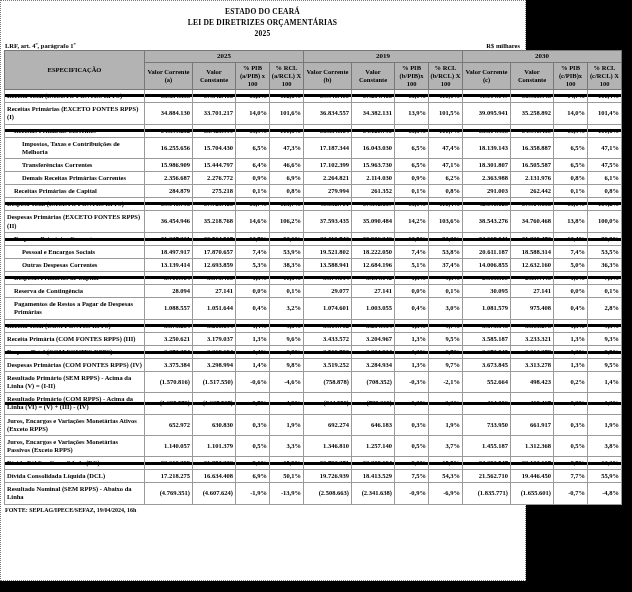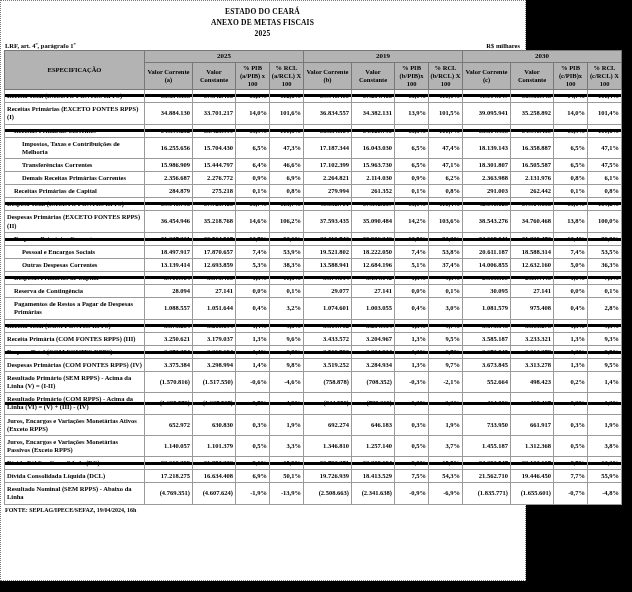--- a/index.html
+++ b/index.html
@@ -53,21 +53,21 @@
   .shadow-right{position:absolute;right:0;top:7px;width:10px;height:585px;background:#000;}
   .shadow-bottom{position:absolute;bottom:0;left:7px;width:625px;height:10px;background:#000;}
 </style>
 </head>
 <body>
 
 <div class="sheet">
 
   <div class="doc-header">
     <div class="t-line">ESTADO DO CEARÁ</div>
-    <div class="t-line">ANEXO DE METAS FISCAIS</div>
+    <div class="t-line">LEI DE DIRETRIZES ORÇAMENTÁRIAS</div>
     <div class="t-line">2025</div>
   </div>
 
   <div class="meta-row">
     <span>LRF, art. 4º, parágrafo 1º</span>
     <span>R$ milhares</span>
   </div>
 
   <table id="fiscal-table">
     <colgroup id="cols">

